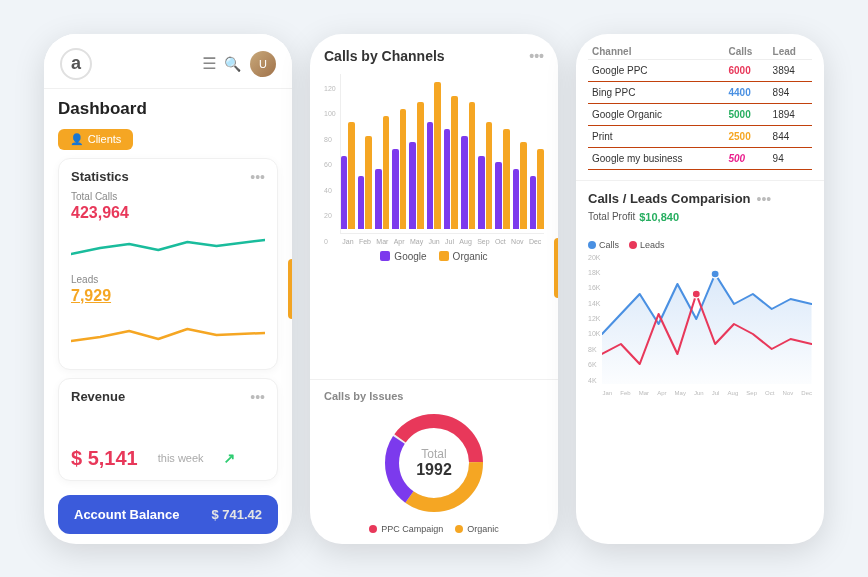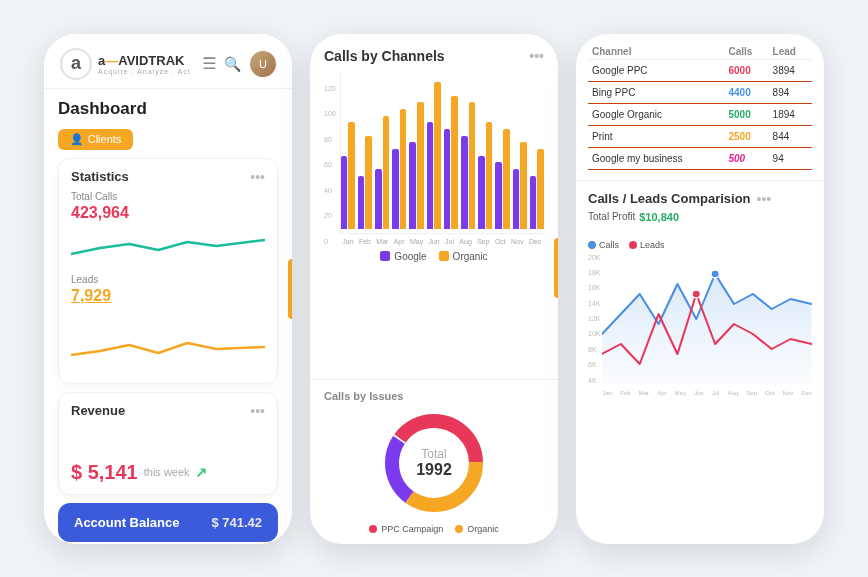--- a/index.html
+++ b/index.html
@@ -142,21 +142,21 @@
     .stat-value-red {
       font-size: 16px;
       font-weight: bold;
       color: #e8385a;
       margin-bottom: 4px;
     }
     .stat-value-orange {
       font-size: 16px;
       font-weight: bold;
       color: #f5a623;
-      margin-bottom: 20px;
+      margin-bottom: 6px;
       text-decoration: underline;
     }
     
     .sparkline {
       width: 100%;
       height: 36px;
       margin-bottom: 8px;
     }
     
     .revenue-card {
@@ -165,21 +165,21 @@
       border: 1px solid #f0f0f0;
       padding: 10px 12px;
       box-shadow: 0 2px 8px rgba(0,0,0,0.04);
     }
     .revenue-amount {
       font-size: 20px;
       font-weight: bold;
       color: #e8385a;
       display: flex;
       align-items: center;
-      gap: 6px;
+      gap: 20px;
       margin-top: 42px;
     }
     .revenue-week {
       font-size: 11px;
       color: #aaa;
       font-weight: normal;
     }
     .trend-arrow {
       color: #2ecc71;
       font-size: 14px;
@@ -435,24 +435,20 @@
 </head>
 <body>
 
 <div class="container">
 
   <div class="phone-card phone-left" style="position:relative;">
 
     <div class="phone-header">
       <div class="logo-area">
         <div class="logo-icon">a</div>
-        <div>
-          <div style="font-size:13px;font-weight:900;color:#333;">a<span style="color:#f5a623;">—</span><span style="color:#333;">AVIDTRAK</span></div>
-          <span class="logo-sub">Acquire . Analyze . Act</span>
-        </div>
       </div>
       <div class="header-icons">
         <span style="font-size:16px;color:#888;cursor:pointer;">☰</span>
         <span style="font-size:14px;color:#888;cursor:pointer;">🔍</span>
         <div class="avatar">U</div>
       </div>
     </div>
 
     <div class="phone-body">
       <div class="dashboard-title">Dashboard</div>

